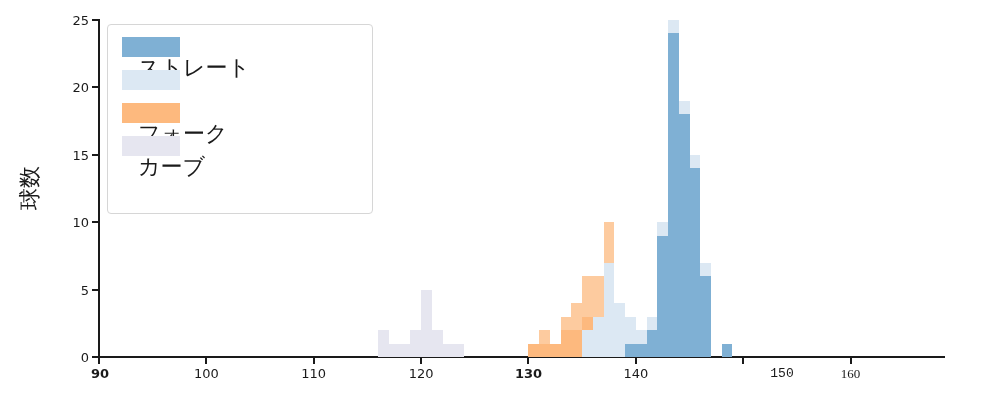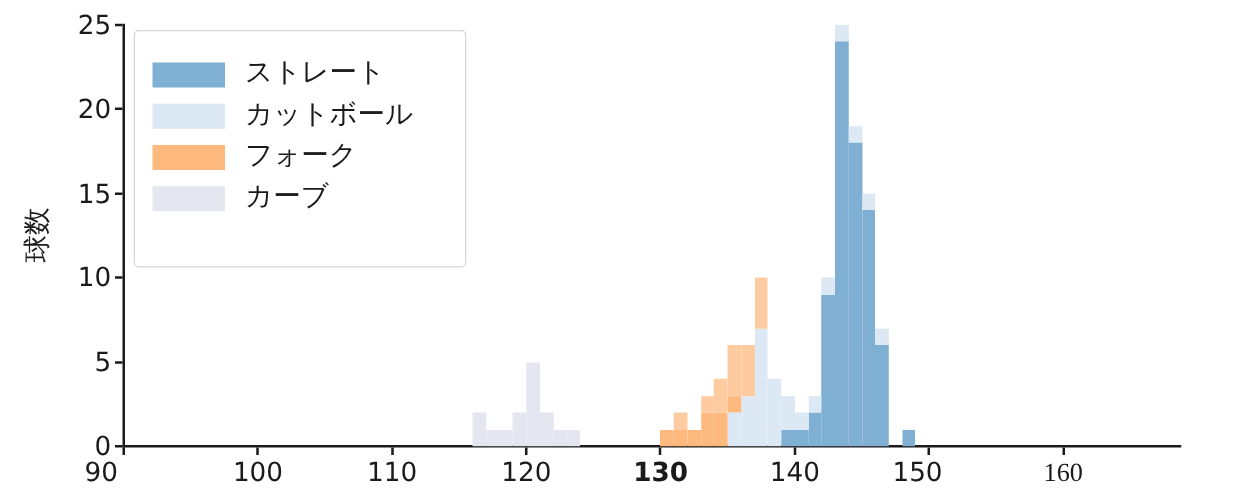--- a/index.html
+++ b/index.html
@@ -40,21 +40,21 @@
 
   .tick {
     position: absolute;
     background: #1a1a1a;
   }
   .tick-x { top: 358px; width: 2px; height: 6px; }
   .tick-y { left: 92px; width: 6px; height: 2px; }
 
   .ticklabel {
     position: absolute;
-    font-size: 21px;
+    font-size: 13px;
     color: #1a1a1a;
     white-space: nowrap;
   }
   .ticklabel-x { top: 366px; transform: translateX(-50%); }
   .ticklabel-y { right: 1008px; transform: translateY(-50%); text-align: right; }
 
   .ylabel-wrap {
     position: absolute;
     left: 30px;
     top: 188px;
@@ -79,22 +79,23 @@
     width: 266px;
     height: 190px;
     background: #ffffff;
     border: 1px solid #d6d6d6;
     border-radius: 4px;
     box-sizing: border-box;
     padding: 12px 12px 10px 14px;
   }
   .legend-row {
     display: flex;
-    align-items: flex-end;
+    align-items: flex-start;
     height: 33px;
+    flex-direction: column;
   }
   .legend-swatch {
     width: 58px;
     height: 20px;
     flex: 0 0 auto;
   }
   .legend-label {
     margin-left: 16px;
     font-size: 22px;
     color: #1a1a1a;
@@ -107,33 +108,33 @@
 
 <div id="figure">
 
   <div class="ylabel-wrap">球数</div>
 
   <div class="axis-line" id="axis-left"></div>
   <div class="axis-line" id="axis-bottom"></div>
 
   <div id="ticks-layer">
       <div class="tick tick-x" style="left: 98px;"></div>
-      <div class="ticklabel ticklabel-x" style="left: 81px;">90</div>
+      <div class="ticklabel ticklabel-x" style="left: 100px; font-weight: bold;">90</div>
       <div class="tick tick-x" style="left: 205.37px;"></div>
       <div class="ticklabel ticklabel-x" style="left: 206.37px;">100</div>
       <div class="tick tick-x" style="left: 312.74px;"></div>
       <div class="ticklabel ticklabel-x" style="left: 313.74px;">110</div>
       <div class="tick tick-x" style="left: 420.109px;"></div>
       <div class="ticklabel ticklabel-x" style="left: 421.109px;">120</div>
       <div class="tick tick-x" style="left: 527.479px;"></div>
       <div class="ticklabel ticklabel-x" style="left: 528.479px; font-weight: bold;">130</div>
       <div class="tick tick-x" style="left: 634.849px;"></div>
       <div class="ticklabel ticklabel-x" style="left: 635.849px;">140</div>
       <div class="tick tick-x" style="left: 742.219px;"></div>
-      <div class="ticklabel ticklabel-x" style="left: 734px;">150</div>
+      <div class="ticklabel ticklabel-x" style="left: 782px; font-family: Liberation Mono, monospace;">150</div>
       <div class="tick tick-x" style="left: 849.588px;"></div>
       <div class="ticklabel ticklabel-x" style="left: 850.588px; font-family: Liberation Serif, serif;">160</div>
       <div class="tick tick-y" style="top: 356px;"></div>
       <div class="ticklabel ticklabel-y" style="top: 357px; right: 911px;">0</div>
       <div class="tick tick-y" style="top: 288.6px;"></div>
       <div class="ticklabel ticklabel-y" style="top: 289.6px; right: 911px;">5</div>
       <div class="tick tick-y" style="top: 221.2px;"></div>
       <div class="ticklabel ticklabel-y" style="top: 222.2px; right: 911px;">10</div>
       <div class="tick tick-y" style="top: 153.8px;"></div>
       <div class="ticklabel ticklabel-y" style="top: 154.8px; right: 911px;">15</div>
@@ -187,21 +188,20 @@
       <div class="bar" style="left: 354.32px; width: 10.737px; bottom: 0px; height: 13.48px; background: rgb(230, 230, 240);"></div>
     </div>
 
   <div id="legend">
       <div class="legend-row">
         <div class="legend-swatch" style="background: rgb(127, 176, 212);"></div>
         <div class="legend-label">ストレート</div>
       </div>
       <div class="legend-row">
         <div class="legend-swatch" style="background: rgb(220, 232, 243);"></div>
-        <div class="legend-label">カットボール</div>
       </div>
       <div class="legend-row">
         <div class="legend-swatch" style="background: rgb(253, 185, 126);"></div>
         <div class="legend-label">フォーク</div>
       </div>
       <div class="legend-row">
         <div class="legend-swatch" style="background: rgb(230, 230, 240);"></div>
         <div class="legend-label">カーブ</div>
       </div>
     </div>

